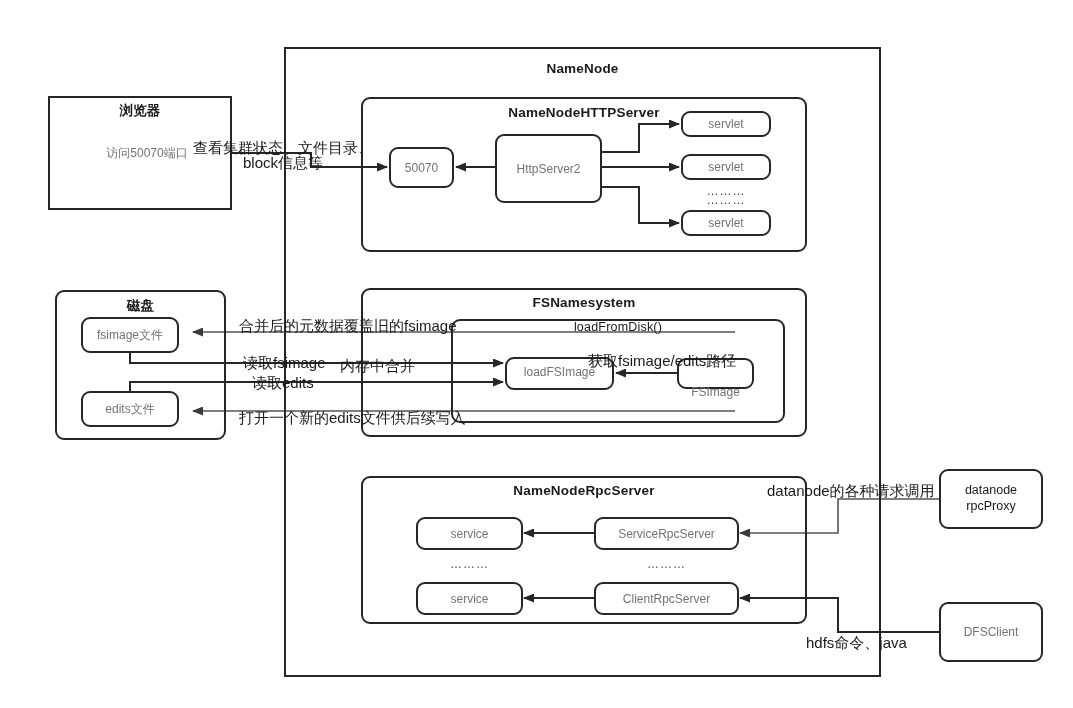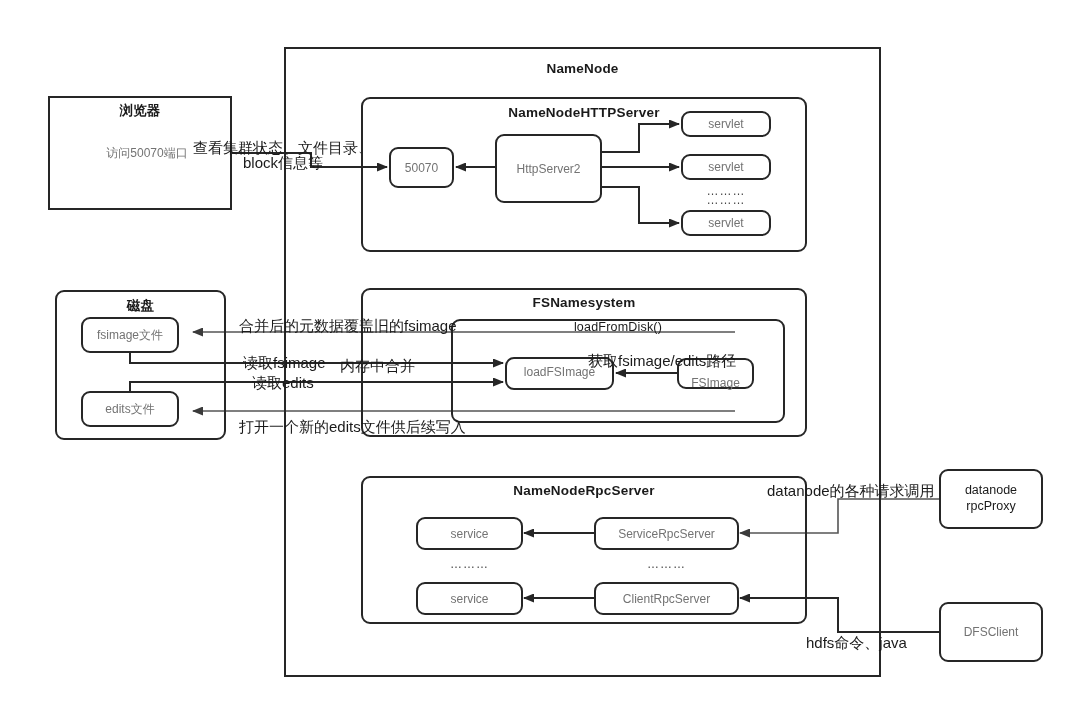--- a/index.html
+++ b/index.html
@@ -166,31 +166,31 @@
   <div class="box rounded" style="left:361px;top:288px;width:446px;height:149px;"></div>
   <div class="title" style="left:361px;top:295px;width:446px;">FSNamesystem</div>
 
   <div class="box rounded" style="left:451px;top:319px;width:334px;height:104px;"></div>
   <div class="title" style="left:451px;top:320px;width:334px;font-weight:normal;font-size:12.5px;">loadFromDisk()</div>
 
   <div class="box rounded" style="left:505px;top:357px;width:109px;height:33px;"></div>
   <div class="node-label" style="left:505px;top:353px;width:109px;height:38px;">loadFSImage</div>
 
   <div class="box rounded" style="left:677px;top:358px;width:77px;height:31px;"></div>
-  <div class="node-label" style="left:677px;top:367px;width:77px;height:31px;">FSImage</div>
+  <div class="node-label" style="left:677px;top:376px;width:77px;height:31px;">FSImage</div>
 
   <div class="edge-label" style="left:239px;top:318px;">合并后的元数据覆盖旧的fsimage</div>
 
   <div class="edge-label" style="left:243px;top:355px;">读取fsimage</div>
 
   <div class="edge-label" style="left:252px;top:375px;">读取edits</div>
 
   <div class="edge-label" style="left:340px;top:358px;">内存中合并</div>
 
-  <div class="edge-label" style="left:239px;top:410px;margin-top:9px;">打开一个新的edits文件供后续写入</div>
+  <div class="edge-label" style="left:239px;top:410px;">打开一个新的edits文件供后续写入</div>
 
   <div class="edge-label" style="left:588px;top:353px;">获取fsimage/edits路径</div>
 
   <div class="box rounded" style="left:361px;top:476px;width:446px;height:148px;"></div>
   <div class="title" style="left:361px;top:483px;width:446px;">NameNodeRpcServer</div>
 
   <div class="box rounded" style="left:416px;top:517px;width:107px;height:33px;"></div>
   <div class="node-label" style="left:416px;top:517px;width:107px;height:33px;">service</div>
 
   <div class="box rounded" style="left:594px;top:517px;width:145px;height:33px;"></div>

